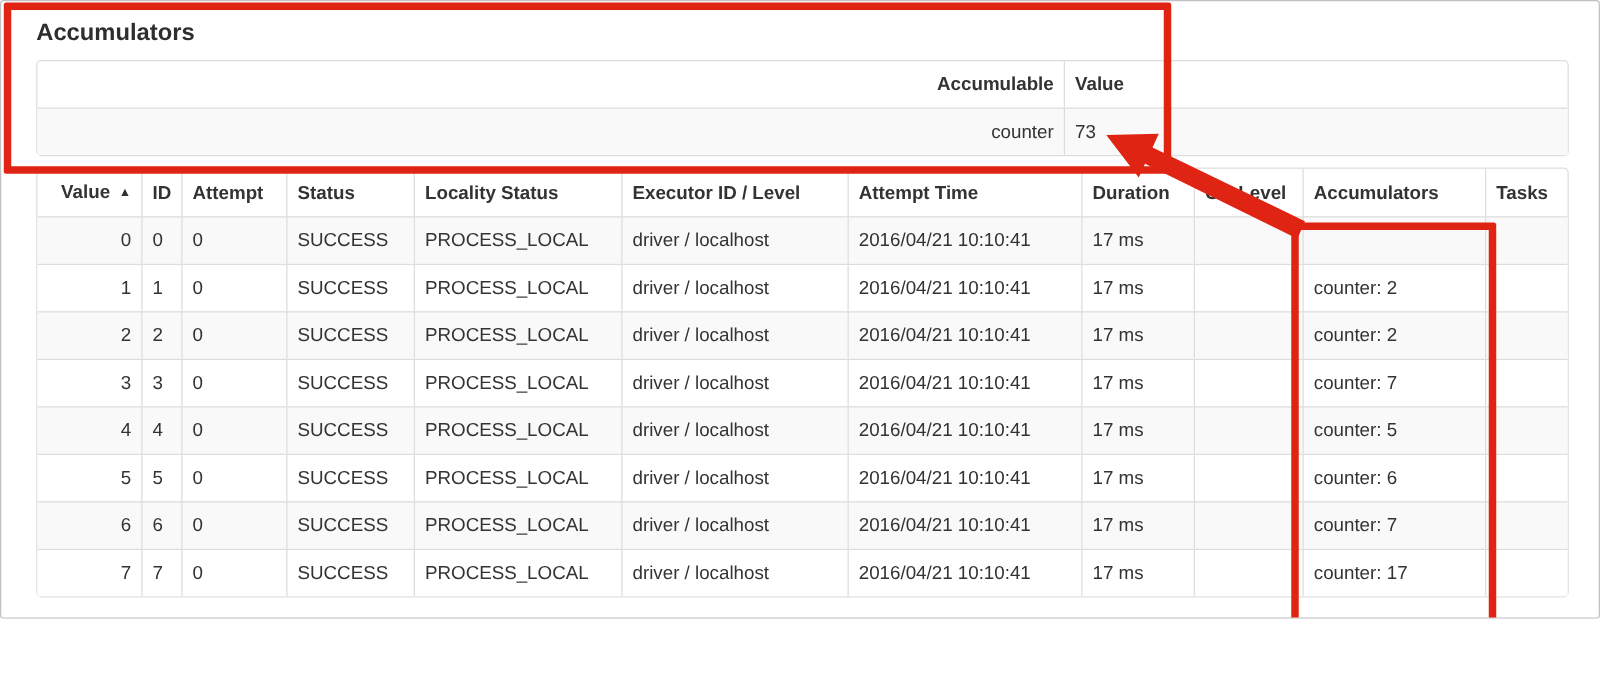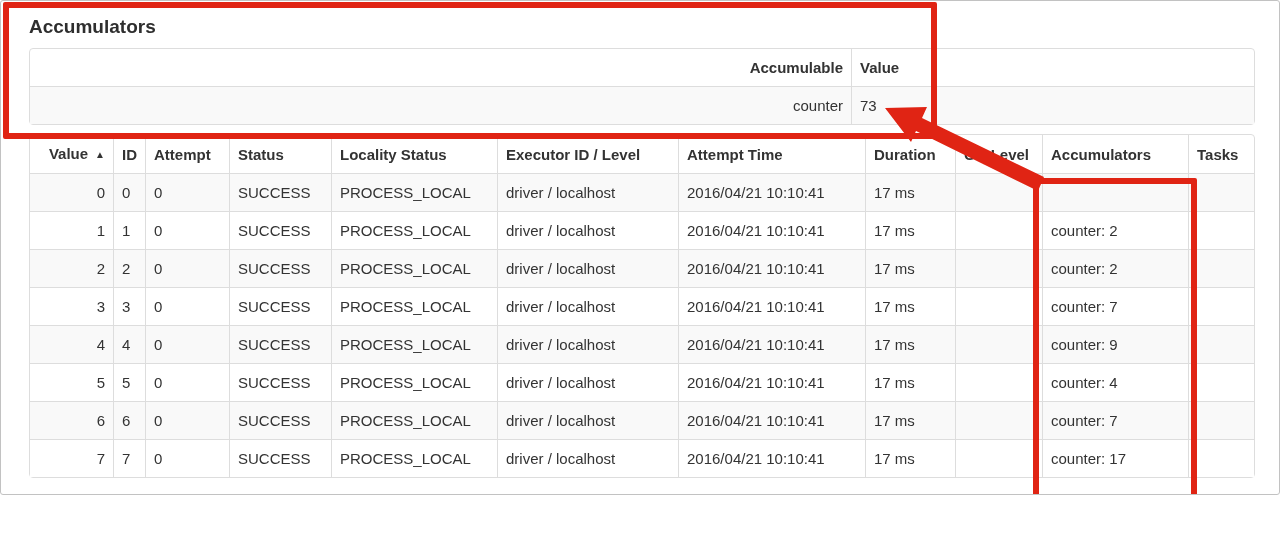--- a/index.html
+++ b/index.html
@@ -204,35 +204,35 @@
           <tr>
             <td>4</td>
             <td>4</td>
             <td>0</td>
             <td>SUCCESS</td>
             <td>PROCESS_LOCAL</td>
             <td>driver / localhost</td>
             <td>2016/04/21 10:10:41</td>
             <td>17 ms</td>
             <td></td>
-            <td>counter: 9</td>
+            <td>counter: 5</td>
             <td></td>
           </tr>
 
           <tr>
             <td>5</td>
             <td>5</td>
             <td>0</td>
             <td>SUCCESS</td>
             <td>PROCESS_LOCAL</td>
             <td>driver / localhost</td>
             <td>2016/04/21 10:10:41</td>
             <td>17 ms</td>
             <td></td>
-            <td>counter: 4</td>
+            <td>counter: 6</td>
             <td></td>
           </tr>
 
           <tr>
             <td>6</td>
             <td>6</td>
             <td>0</td>
             <td>SUCCESS</td>
             <td>PROCESS_LOCAL</td>
             <td>driver / localhost</td>

